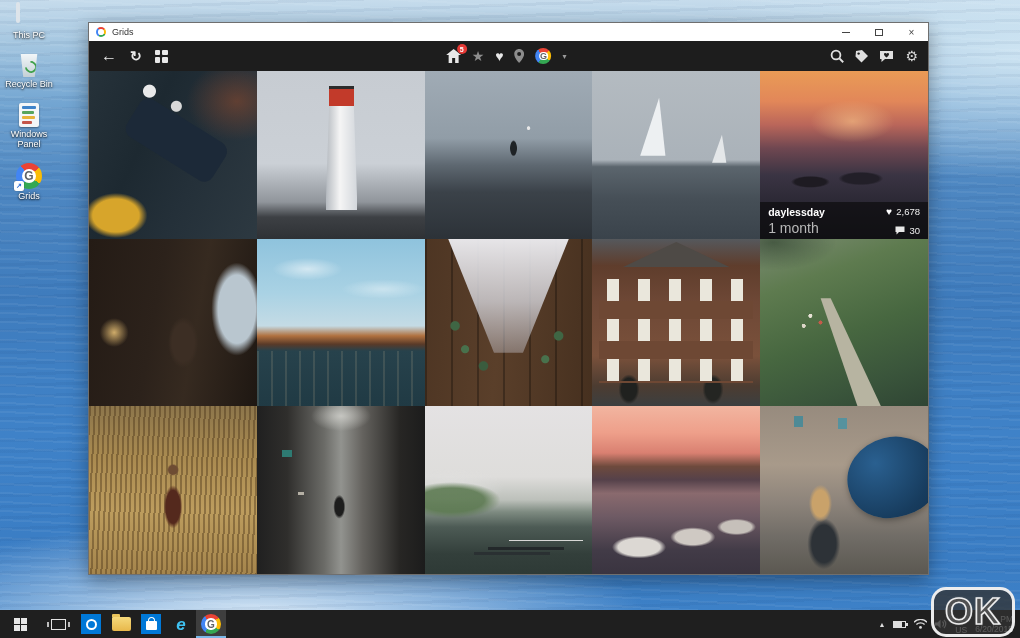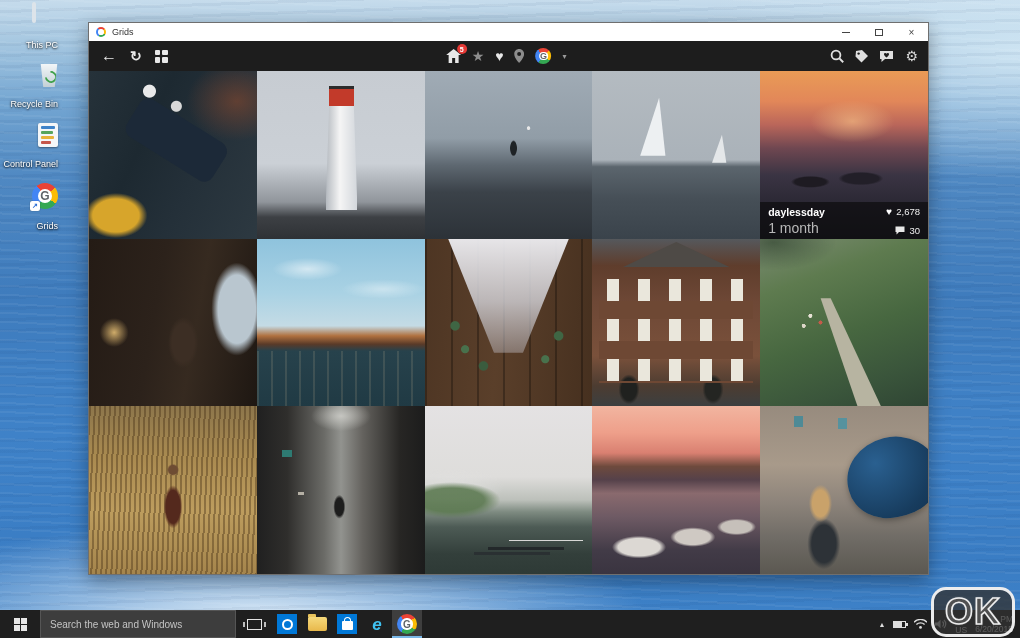--- a/index.html
+++ b/index.html
@@ -15,21 +15,21 @@
       linear-gradient(180deg,#c6dcec 0%,#a4c6e0 7%,#74a6d2 16%,#4f88c2 28%,#3f7cbd 46%,#3f82c8 68%,#3a7dc4 88%,#3f83c9 100%);
   }
   .desktop::before { content:""; position:absolute; inset:0; pointer-events:none;
     background:
       repeating-linear-gradient(3deg, rgba(255,255,255,.055) 0 2px, rgba(255,255,255,0) 2px 9px),
       repeating-linear-gradient(-2deg, rgba(10,40,90,.05) 0 3px, rgba(10,40,90,0) 3px 11px);
   }
 
   
   .desk-icons { position:absolute; left:0; top:6; width:58px; display:flex; flex-direction:column; gap:14px; padding-top:4px; }
-  .desk-icon { display:flex; flex-direction:column; align-items:flex-end; gap:12px; cursor:default; }
+  .desk-icon { display:flex; flex-direction:column; align-items:center; gap:2px; cursor:default; }
   .desk-icon .lbl { font-size:9px; color:#fff; text-shadow:0 1px 2px rgba(0,0,0,.85), 0 0 3px rgba(0,0,0,.5); text-align:center; line-height:10px; }
   .ic-pc { width:26px; height:24px; position:relative; }
   .ic-pc .scr { width:26px; height:16px; border:2px solid #dde4ea; border-radius:2px; background:linear-gradient(135deg,#2f8fd8,#1b5fa8); }
   .ic-pc .std { width:8px; height:3px; background:#cdd6de; margin:0 auto; }
   .ic-pc .bse { width:16px; height:2px; background:#cdd6de; margin:0 auto; }
   .ic-bin { width:18px; height:23px; background:linear-gradient(180deg,#f2f6f8,#c4d0d6); clip-path:polygon(4% 0,96% 0,82% 100%,18% 100%); position:relative; }
   .ic-bin::after { content:""; position:absolute; left:5px; top:7px; width:8px; height:8px; border:2px solid #3fa14c; border-left-color:transparent; border-radius:50%; transform:rotate(40deg); }
   .ic-cpl { width:20px; height:24px; background:#f4f6f8; border-radius:2px; padding:3px 3px; box-shadow:0 1px 2px rgba(0,0,0,.4); }
   .ic-cpl i { display:block; height:3px; margin-bottom:2px; border-radius:1px; }
   .ic-cpl i:nth-child(1){ background:#3f83c9; width:100%; }
@@ -258,21 +258,21 @@
       <span class="ic-bin"></span>
       <span class="lbl">Recycle Bin</span>
     </div>
     <div class="desk-icon">
       <span class="ic-cpl">
           <i></i>
           <i></i>
           <i></i>
           <i></i>
         </span>
-      <span class="lbl">Control Panel</span>
+      <span class="lbl">Windows Panel</span>
     </div>
     <div class="desk-icon">
       <span class="gcircle ic-grids">
         <span class="g">G</span>
         <span class="shortcut">↗</span>
       </span>
       <span class="lbl">Grids</span>
     </div>
   </div>
 
@@ -388,23 +388,20 @@
 
   <div class="taskbar">
     <div class="start">
       <span class="winlogo">
           <i></i>
           <i></i>
           <i></i>
           <i></i>
         </span>
     </div>
-    <div class="tb-search">
-      <input type="text" placeholder="Search the web and Windows" style="">
-    </div>
     <div class="taskview">
         <span class="tv"></span>
       </div>
     <div class="task-app">
         <span class="tile-blue">
           <span class="globe"></span>
         </span>
       </div>
     <div class="task-app">
         <span class="folder"></span>

